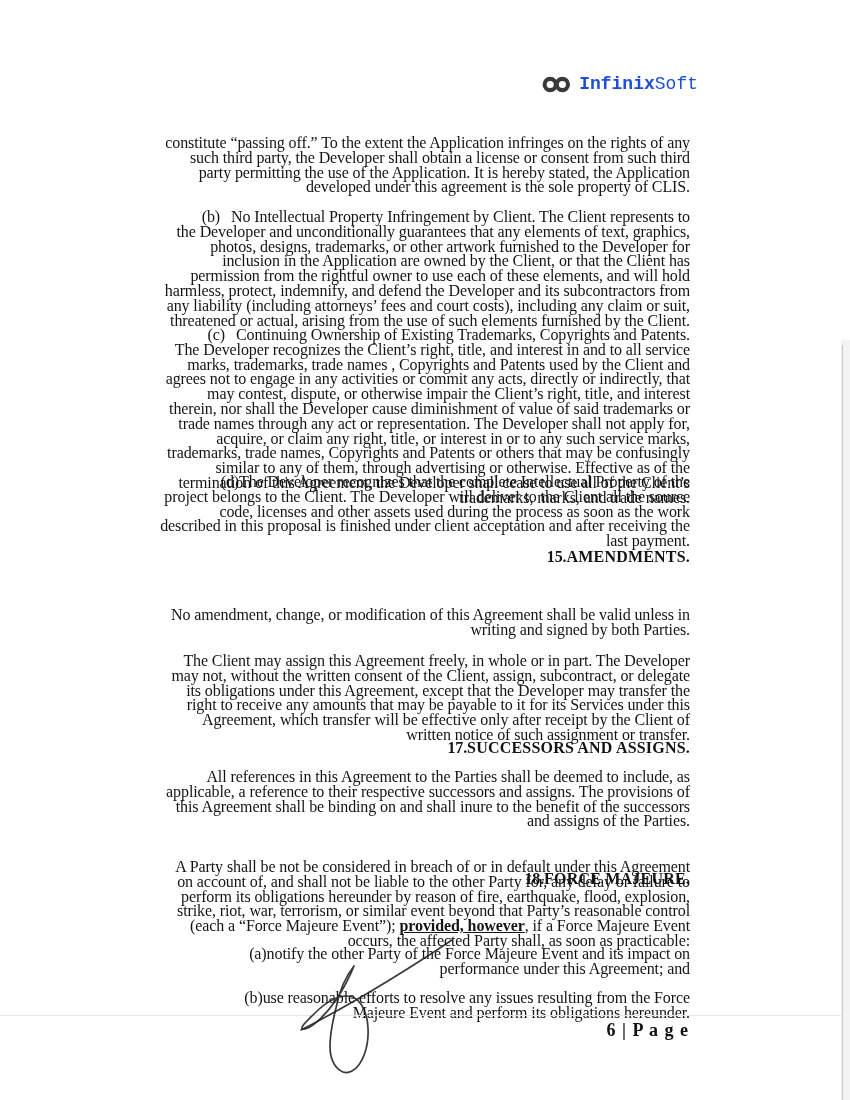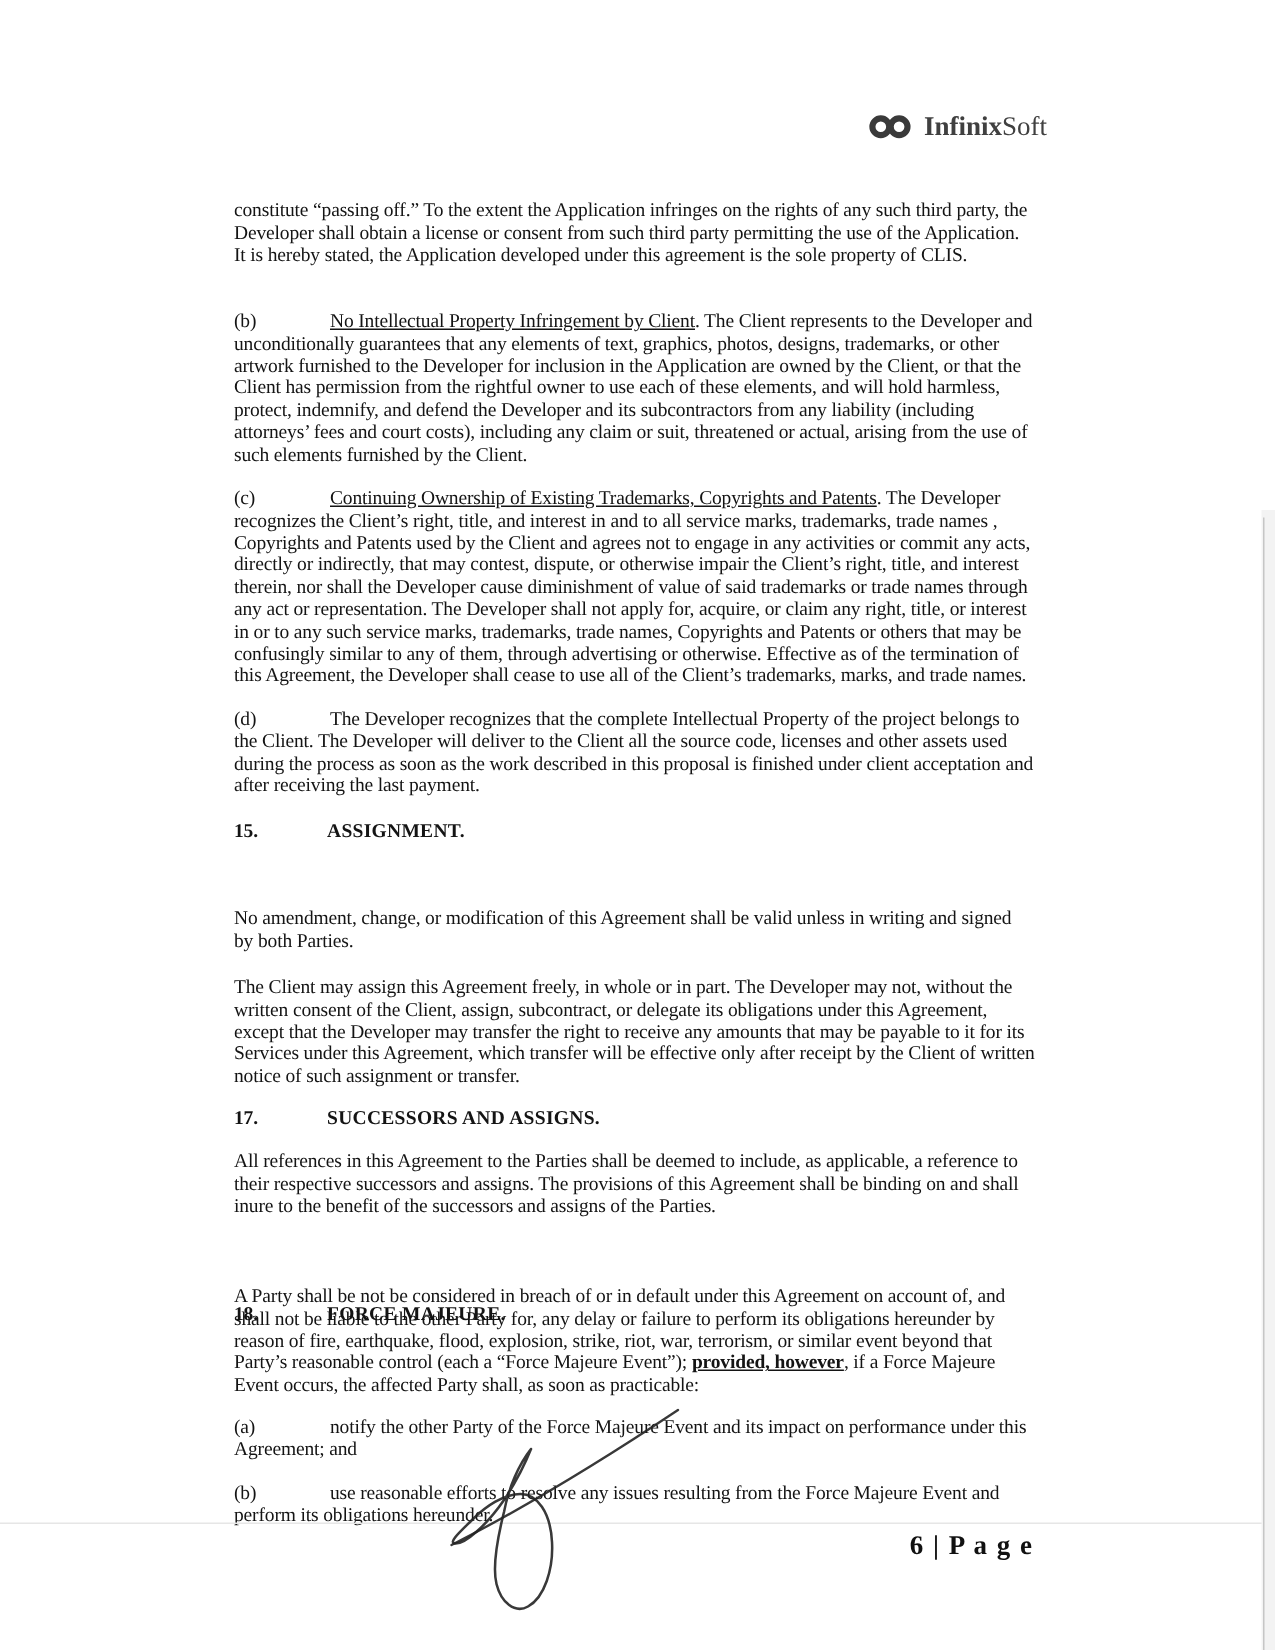--- a/index.html
+++ b/index.html
@@ -1,31 +1,31 @@
 <!DOCTYPE html>
 <html><head>
 <meta charset="utf-8">
 <style>
   html,body{margin:0;padding:0;background:#fff;}
   .page{position:relative;width:850px;height:1100px;background:#ffffff;overflow:hidden;
         font-family:"Liberation Serif", serif;color:#141414;}
 
   
-  .logo{position:absolute;top:74px;right:152px;display:flex;align-items:center;gap:6px;
-        font-family:Liberation Serif, serif;font-size:18px;color:#404040;}
+  .logo{position:absolute;top:74px;right:152px;display:flex;align-items:flex-start;gap:6px;
+        font-family:Liberation Mono, monospace;font-size:18px;color:#1d4ed8;}
   .logo .b{font-weight:700;}
   .logo .lt{font-weight:400;}
 
   
-  .blk{position:absolute;left:156px;width:534px;font-size:13px;line-height:14.8px;
-       letter-spacing:-0.1px;text-align:left;}
+  .blk{position:absolute;left:156px;width:534px;font-size:16px;line-height:14.8px;
+       letter-spacing:-0.1px;text-align:right;}
   .lbl{display:inline-block;width:64px;}
   .num{display:inline-block;width:62px;font-weight:700;}
   .title{font-weight:700;letter-spacing:0.2px;}
-  .u{text-decoration:underline;}
+  .u{margin-left:11px;}
   .bu{font-weight:700;text-decoration:underline;}
   .heading{font-weight:700;}
 
   
   .footer-rule{position:absolute;left:0;top:1015px;width:850px;height:1px;background:#e6e6e6;}
   .page-num{position:absolute;top:1020px;right:161px;font-size:18px;font-weight:700;
             letter-spacing:1px;color:#111;}
 
   
   .edge-band{position:absolute;top:340px;right:0;width:9px;height:760px;background:#f3f3f3;}
@@ -48,21 +48,21 @@
   </div>
 
   <p class="blk" style="top:120px;">constitute “passing off.” To the extent the Application infringes on the rights of any such third party, the Developer shall obtain a license or consent from such third party permitting the use of the Application. It is hereby stated, the Application developed under this agreement is the sole property of CLIS.</p>
 
   <p class="blk" style="top:194px;"><span class="lbl">(b)</span><span class="u">No Intellectual Property Infringement by Client</span><span>. The Client represents to the Developer and unconditionally guarantees that any elements of text, graphics, photos, designs, trademarks, or other artwork furnished to the Developer for inclusion in the Application are owned by the Client, or that the Client has permission from the rightful owner to use each of these elements, and will hold harmless, protect, indemnify, and defend the Developer and its subcontractors from any liability (including attorneys’ fees and court costs), including any claim or suit, threatened or actual, arising from the use of such elements furnished by the Client.</span></p>
 
   <p class="blk" style="top:312px;"><span class="lbl">(c)</span><span class="u">Continuing Ownership of Existing Trademarks, Copyrights and Patents</span><span>. The Developer recognizes the Client’s right, title, and interest in and to all service marks, trademarks, trade names , Copyrights and Patents used by the Client and agrees not to engage in any activities or commit any acts, directly or indirectly, that may contest, dispute, or otherwise impair the Client’s right, title, and interest therein, nor shall the Developer cause diminishment of value of said trademarks or trade names through any act or representation. The Developer shall not apply for, acquire, or claim any right, title, or interest in or to any such service marks, trademarks, trade names, Copyrights and Patents or others that may be confusingly similar to any of them, through advertising or otherwise. Effective as of the termination of this Agreement, the Developer shall cease to use all of the Client’s trademarks, marks, and trade names.</span></p>
 
   <p class="blk" style="top:459px;"><span class="lbl">(d)</span><span>The Developer recognizes that the complete Intellectual Property of the project belongs to the Client. The Developer will deliver to the Client all the source code, licenses and other assets used during the process as soon as the work described in this proposal is finished under client acceptation and after receiving the last payment.</span></p>
 
-  <p class="blk heading" style="top:534px;"><span class="num">15.</span><span class="title">ASSIGNMENT.</span></p>
+  <p class="blk heading" style="top:534px;"><span class="num">15.</span><span class="title">AMENDMENTS.</span></p>
   <p class="blk" style="top:592px;">No amendment, change, or modification of this Agreement shall be valid unless in writing and signed by both Parties.</p>
 
   <p class="blk" style="top:638px;">The Client may assign this Agreement freely, in whole or in part. The Developer may not, without the written consent of the Client, assign, subcontract, or delegate its obligations under this Agreement, except that the Developer may transfer the right to receive any amounts that may be payable to it for its Services under this Agreement, which transfer will be effective only after receipt by the Client of written notice of such assignment or transfer.</p>
 
   <p class="blk heading" style="top:725px;"><span class="num">17.</span><span class="title">SUCCESSORS AND ASSIGNS.</span></p>
   <p class="blk" style="top:754px;">All references in this Agreement to the Parties shall be deemed to include, as applicable, a reference to their respective successors and assigns. The provisions of this Agreement shall be binding on and shall inure to the benefit of the successors and assigns of the Parties.</p>
 
   <p class="blk heading" style="top:856px;"><span class="num">18.</span><span class="title">FORCE MAJEURE.</span></p>
   <p class="blk" style="top:844px;"><span>A Party shall be not be considered in breach of or in default under this Agreement on account of, and shall not be liable to the other Party for, any delay or failure to perform its obligations hereunder by reason of fire, earthquake, flood, explosion, strike, riot, war, terrorism, or similar event beyond that Party’s reasonable control (each a “Force Majeure Event”); </span><span class="bu">provided, however</span><span>, if a Force Majeure Event occurs, the affected Party shall, as soon as practicable:</span></p>
 

